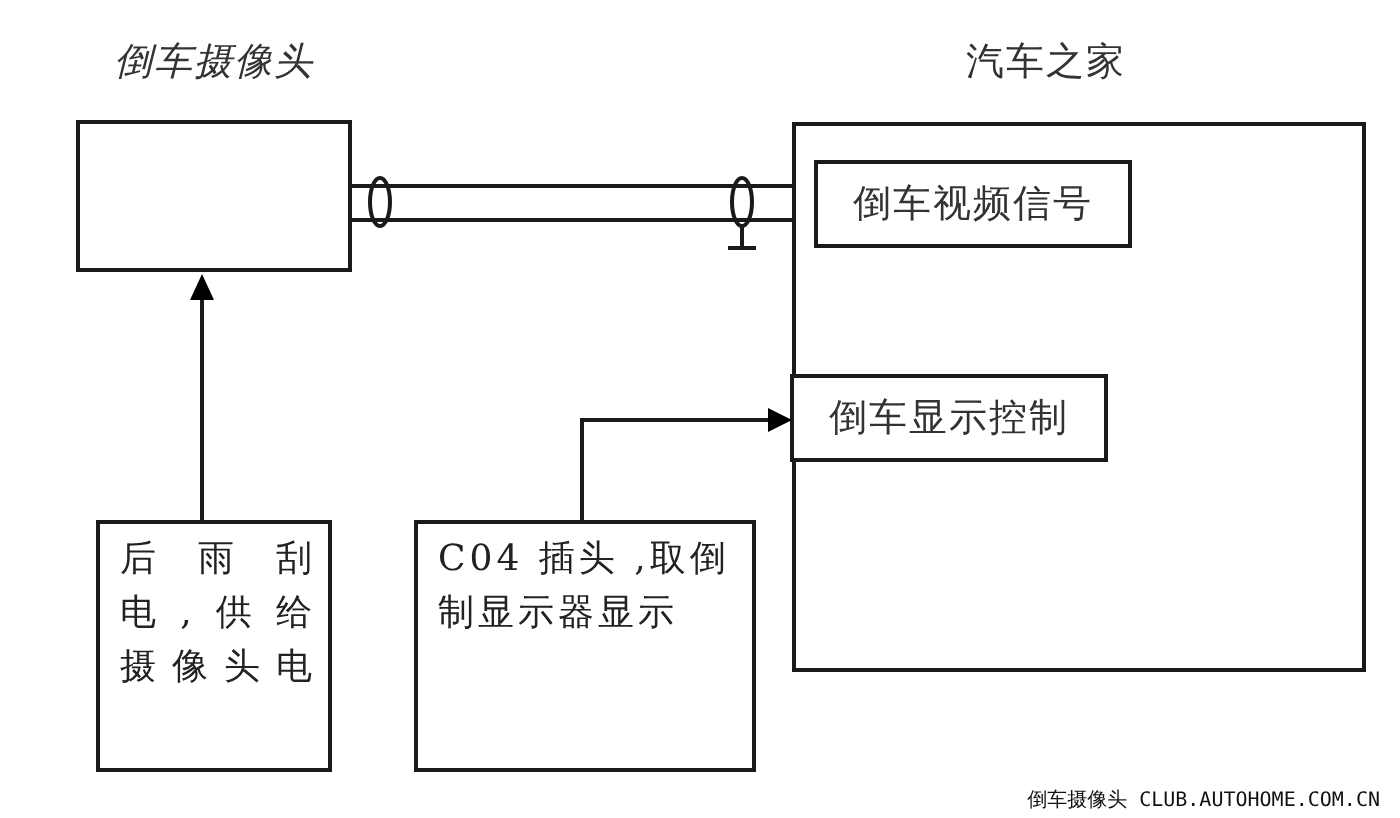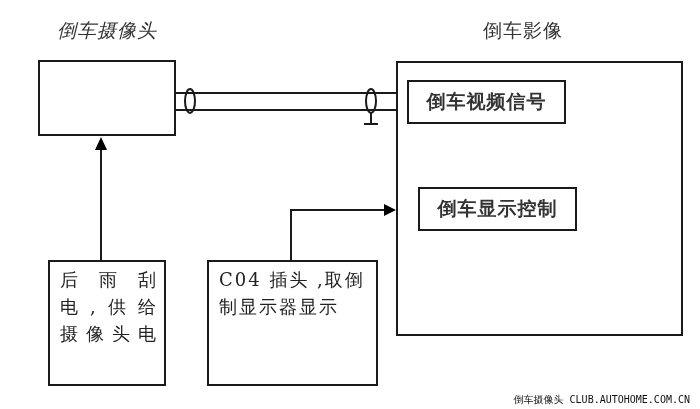--- a/index.html
+++ b/index.html
@@ -1,39 +1,39 @@
 <!DOCTYPE html>
 <html><head>
 <meta charset="utf-8">
 <style>
   html, body { margin: 0; padding: 0; background: #ffffff; }
   body { width: 700px; height: 409px; position: relative; overflow: hidden;
          font-family: "DejaVu Serif", "Liberation Serif", serif; color: #222; }
   .box { position: absolute; border: 2px solid #1a1a1a; box-sizing: border-box; background: #fff; }
   .title { position: absolute; font-size: 19px; color: #333; letter-spacing: 1px; white-space: nowrap; }
-  .inner-label { font-size: 19px; color: #333; letter-spacing: 1px; display: flex; align-items: center; justify-content: center; white-space: nowrap; font-weight: bold; }
+  .inner-label { font-size: 19px; color: #333; letter-spacing: 1px; display: flex; align-items: center; justify-content: center; white-space: nowrap; }
   .note { font-size: 18px; line-height: 27px; color: #222; padding: 4px 8px 0 10px; }
   .note .line { display: flex; justify-content: space-between; white-space: nowrap; }
   .watermark { position: absolute; right: 10px; bottom: 2px; font-size: 10px; font-family: "DejaVu Sans Mono", monospace; color: #111; white-space: nowrap; }
   svg.wires { position: absolute; left: 0; top: 0; }
 </style>
 </head>
 <body>
 
 <div class="title" style="left:57px; top:18px;font-style:italic;">倒车摄像头</div>
-<div class="title" style="left:483px; top:18px;">倒车影像</div>
+<div class="title" style="left:483px; top:18px;">汽车之家</div>
 
 <div class="box" style="left:38px; top:60px; width:138px; height:76px;"></div>
 
 <div class="box" style="left:396px; top:61px; width:287px; height:275px;"></div>
 
 <div class="box inner-label" style="left:407px; top:80px; width:159px; height:44px;">
   <span>倒车视频信号</span>
 </div>
-<div class="box inner-label" style="left:418px; top:187px; width:159px; height:44px;align-items:center;">
+<div class="box inner-label" style="left:395px; top:187px; width:159px; height:44px;align-items:center;">
   <span>倒车显示控制</span>
 </div>
 
 <div class="box note" style="left:48px; top:260px; width:118px; height:126px;">
   <div class="line">
     <span>后</span>
     <span>雨</span>
     <span>刮</span>
   </div>
   <div class="line">

